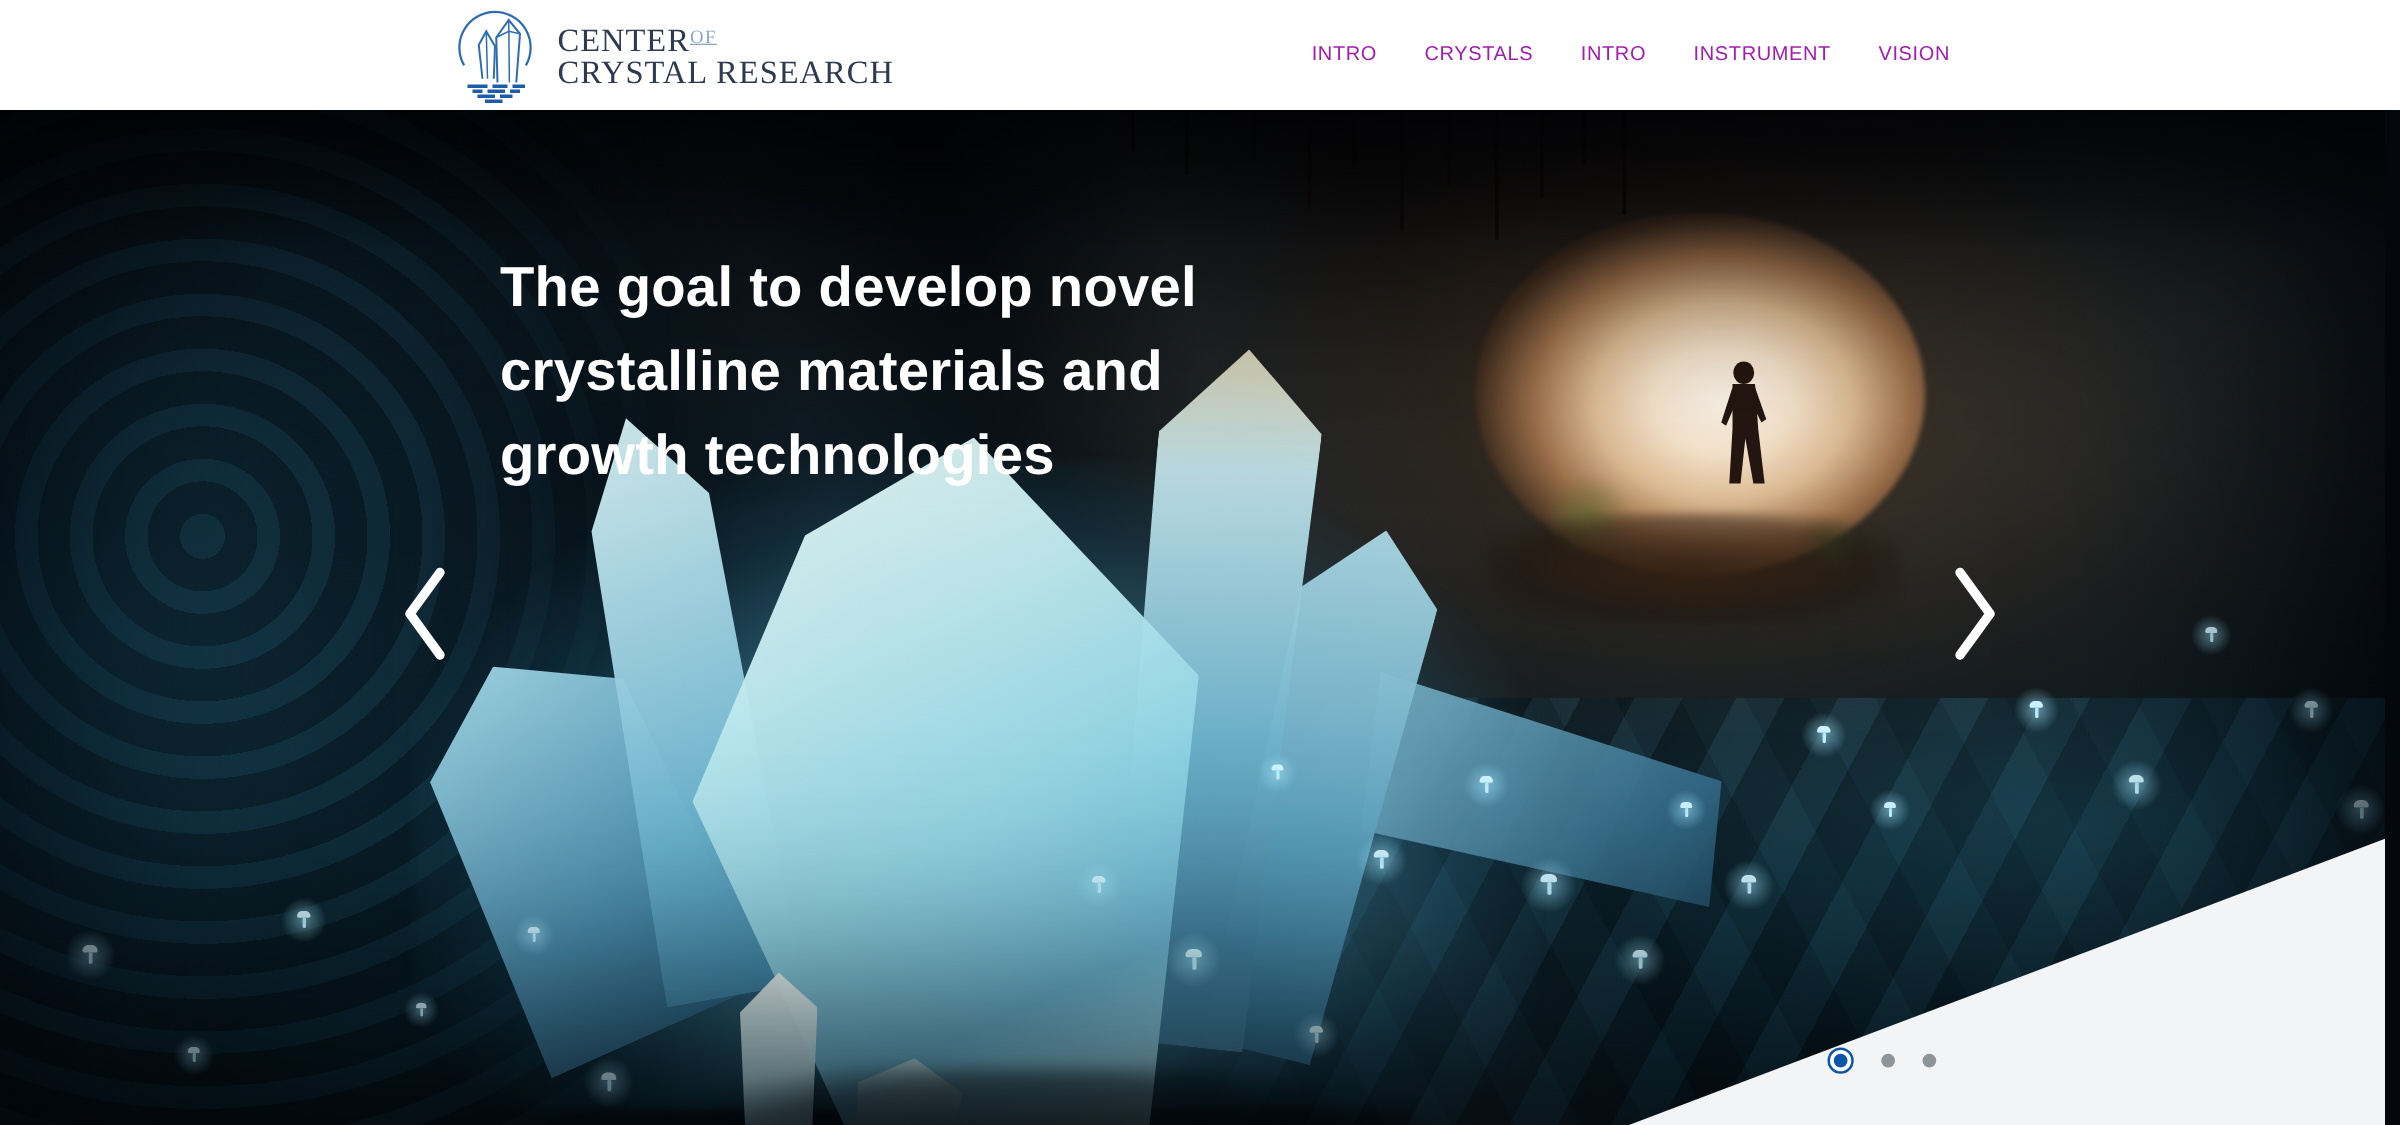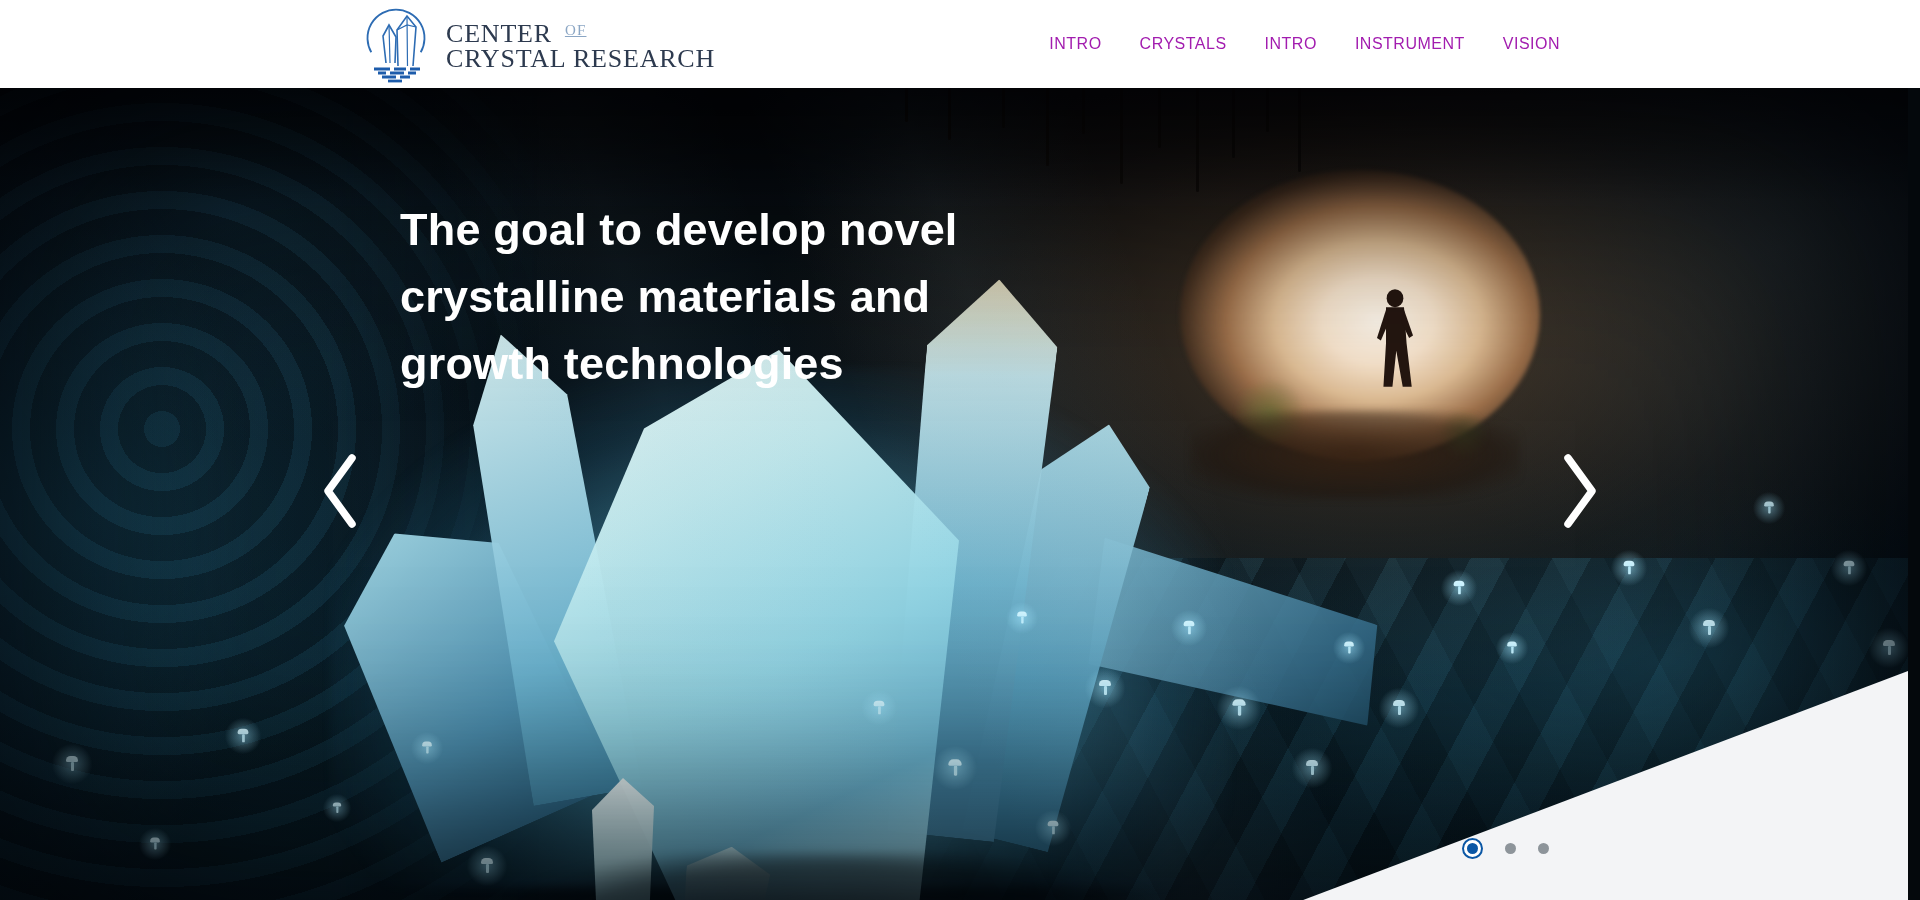--- a/index.html
+++ b/index.html
@@ -13,21 +13,21 @@
     background:#ffffff;z-index:20;
   }
   .header-inner{
     width:1200px;height:100%;margin:0 auto;
     display:flex;align-items:center;justify-content:space-between;
   }
   .brand{display:flex;align-items:center;gap:14px;text-decoration:none;cursor:pointer;}
   .logo-mark{width:72px;height:78px;display:block;margin-top:2px;}
   .logo-text{font-family:"Liberation Serif",serif;color:#2d3a4f;line-height:25px;letter-spacing:.8px;}
   .logo-line1{font-size:26px;display:block;}
-  .logo-of{font-size:15px;color:#8ba6c4;text-decoration:underline;vertical-align:7px;letter-spacing:1.2px;margin-left:13px;}
+  .logo-of{font-size:15px;color:#8ba6c4;text-decoration:underline;vertical-align:7px;letter-spacing:1.2px;margin-left:0;}
   .logo-line2{font-size:26px;display:block;}
   .nav{display:flex;gap:38px;align-items:center;}
   .nav-link{color:#a21caf;font-size:16px;letter-spacing:.5px;text-decoration:none;cursor:pointer;text-align:right;}
   
   .hero{
     position:absolute;top:88px;left:0;width:1908px;height:812px;overflow:hidden;
     background:
       radial-gradient(900px 520px at 1380px 250px, rgba(118,82,48,.55), rgba(62,42,26,.28) 45%, transparent 70%),
       radial-gradient(620px 400px at 70px 430px, rgba(30,92,118,.45), transparent 72%),
       radial-gradient(520px 320px at 230px 130px, rgba(24,68,92,.38), transparent 70%),

